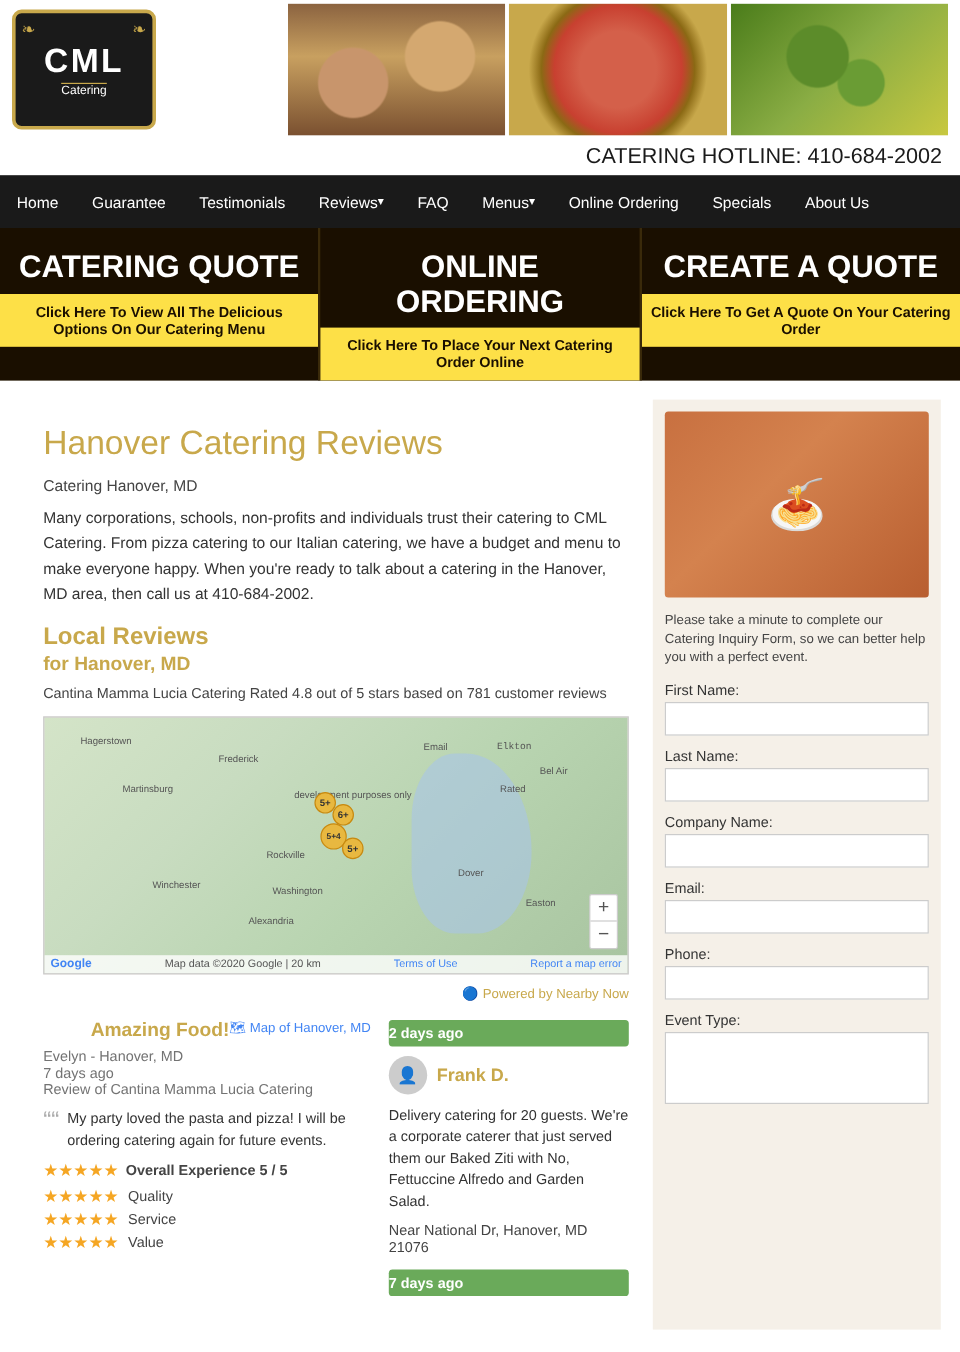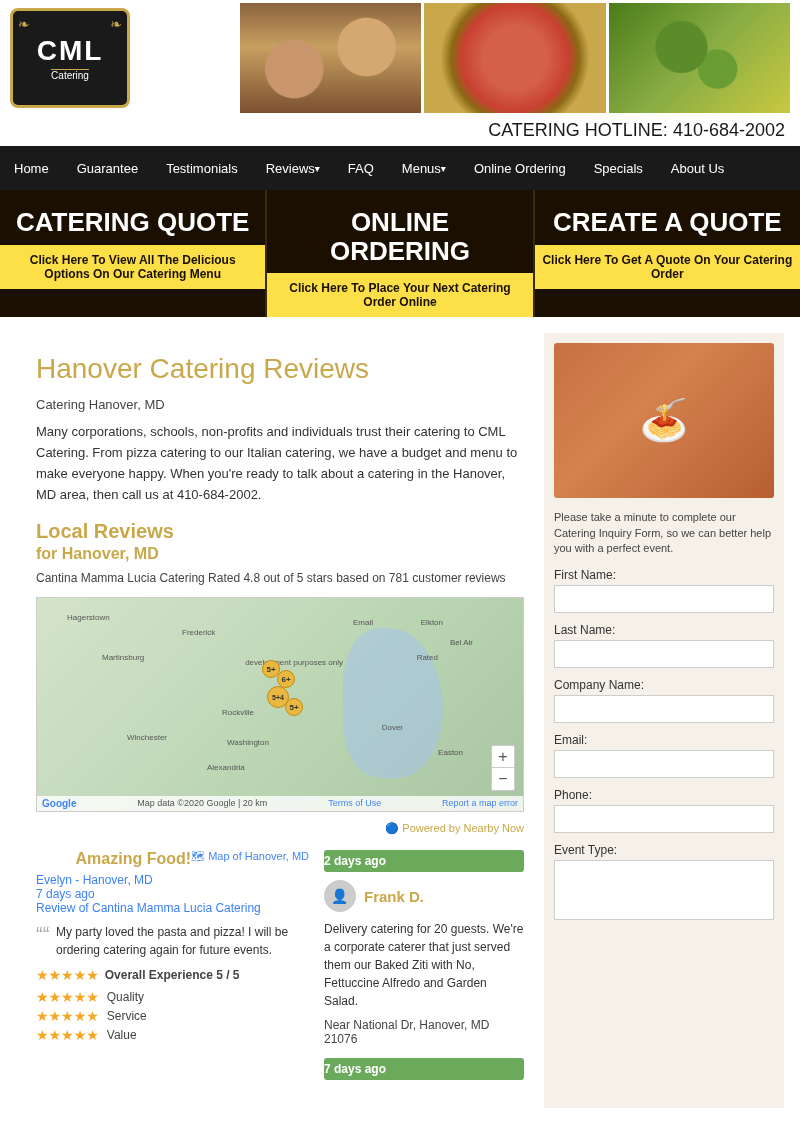--- a/index.html
+++ b/index.html
@@ -55,21 +55,21 @@
     .map-footer { position: absolute; bottom: 0; left: 0; right: 0; background: rgba(255,255,255,0.8); font-size: 9px; color: #555; padding: 2px 5px; display: flex; justify-content: space-between; }
     .google-logo { font-size: 10px; font-weight: bold; color: #4285F4; }
 
     .powered-by { text-align: right; font-size: 11px; color: #c8a84b; margin-bottom: 15px; }
     .powered-by span { color: #555; }
 
     
     .review-card { background: #fff; margin-bottom: 10px; }
     .review-header { display: flex; justify-content: flex-end; margin-bottom: 5px; }
     .review-title { font-size: 16px; color: #c8a84b; font-weight: bold; }
-    .review-meta { font-size: 12px; color: #3b82f6; }
+    .review-meta { font-size: 12px; color: #737373; }
     .review-map-link { font-size: 11px; color: #4285F4; }
     .quote-text { font-size: 12px; color: #333; line-height: 1.5; padding-left: 20px; position: relative; margin: 8px 0; }
     .quote-text::before { content: '\201C\201C'; font-size: 20px; color: #aaa; position: absolute; left: 0; top: -4px; }
     .stars-row { display: flex; align-items: center; gap: 6px; margin: 5px 0; }
     .stars { color: #f5a623; font-size: 14px; }
     .star-label { font-size: 12px; color: #444; font-weight: bold; }
     .ratings-table { margin-top: 6px; }
     .ratings-table .r-row { display: flex; align-items: center; gap: 8px; margin-bottom: 3px; }
     .ratings-table .r-label { font-size: 12px; color: #444; width: 60px; }
 
@@ -182,21 +182,21 @@
     <h3 class="local-reviews-sub">for Hanover, MD</h3>
     <p class="rating-text">Cantina Mamma Lucia Catering Rated 4.8 out of 5 stars based on 781 customer reviews</p>
 
     <div class="map-container">
       <div class="map-bg">
         <div class="map-water"></div>
         <div class="map-label" style="top:15px; left:30px;">Hagerstown</div>
         <div class="map-label" style="top:55px; left:65px;">Martinsburg</div>
         <div class="map-label" style="top:30px; left:145px;">Frederick</div>
         <div class="map-label" style="top:20px; right:150px;">Email</div>
-        <div class="map-label" style="top:20px; right:80px;">Elkton</div>
+        <div class="map-label" style="top:20px; right:80px;font-family:Liberation Mono, monospace;">Elkton</div>
         <div class="map-label" style="top:40px; right:50px;">Bel Air</div>
         <div class="map-label" style="top:55px; right:85px;">Rated</div>
         <div class="map-label" style="top:60px; right:180px;">development purposes only</div>
         <div class="map-label" style="top:135px; left:90px;">Winchester</div>
         <div class="map-label" style="top:110px; left:185px;">Rockville</div>
         <div class="map-label" style="top:140px; left:190px;">Washington</div>
         <div class="map-label" style="top:165px; left:170px;">Alexandria</div>
         <div class="map-label" style="top:125px; right:120px;text-align:center;">Dover</div>
         <div class="map-label" style="top:150px; right:60px;">Easton</div>
 

